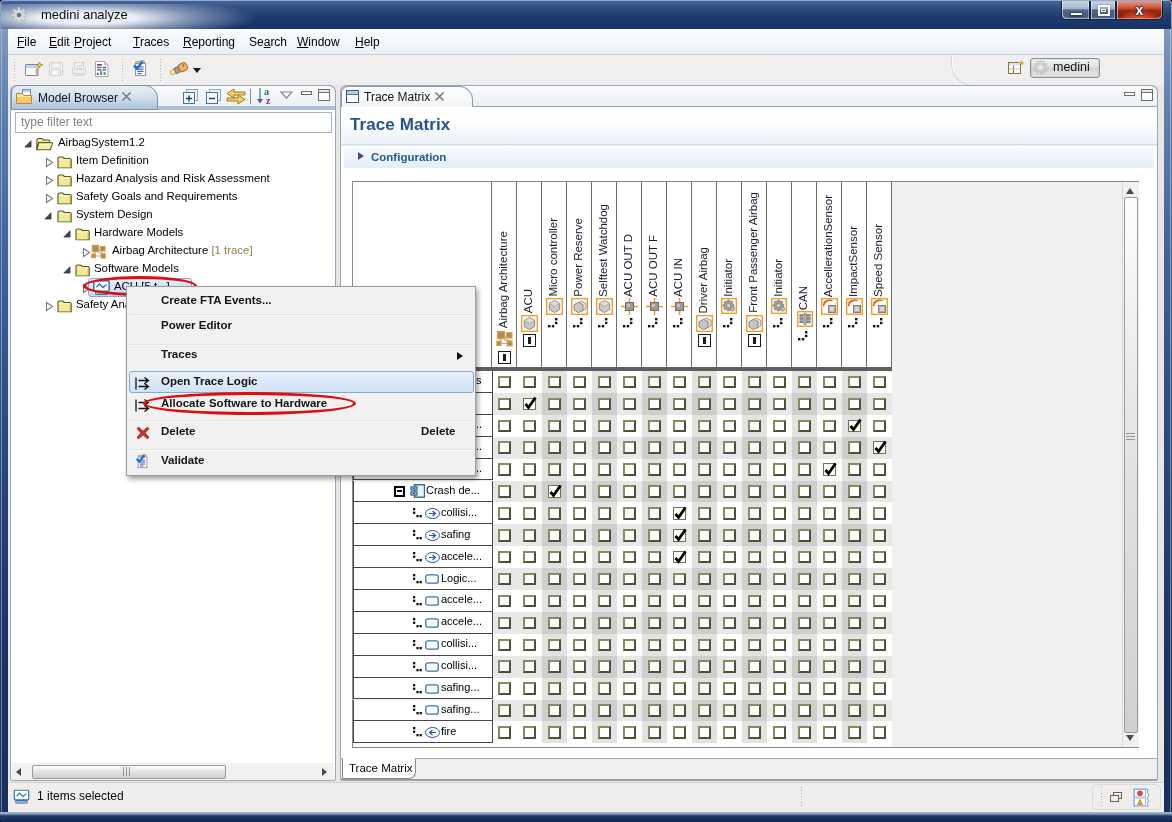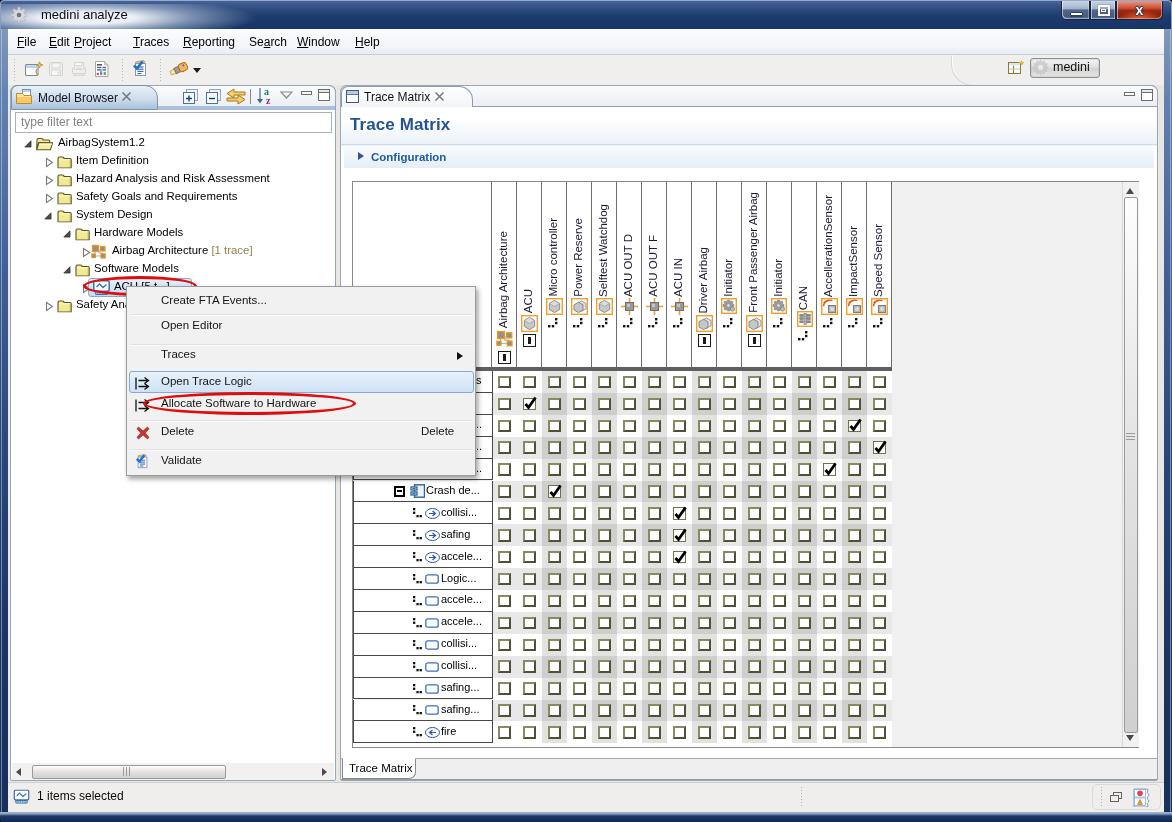--- a/index.html
+++ b/index.html
@@ -79,21 +79,21 @@
 #btabtxt{left:349px;top:762px;font-size:11.5px;color:#000;}
 
 #statusbar{left:8px;top:782px;width:1156px;height:30px;background:#f0eeec;border-top:1px solid #cfcfcd;}
 #statustxt{left:37px;top:789px;font-size:12px;color:#0a0a0a;}
 .ssep{position:absolute;top:787px;width:1px;height:20px;background-image:repeating-linear-gradient(180deg,#b4b4b4 0 1px,transparent 1px 3px);}
 #sright{left:1092px;top:784px;width:69px;height:26px;border:1px solid #dadad8;border-radius:5px;}
 #bottomborder{left:0;top:812px;width:1172px;height:10px;background:linear-gradient(180deg,#a9b9d0 0%,#8aa0bf 18%,#1d3a68 40%,#16305c 75%,#122850 100%);border-radius:0 0 3px 3px;}
 
 #cmenu{left:126px;top:286px;width:350px;height:190px;background:#f1f1f1;border:1px solid #9c9c9c;box-shadow:2px 3px 5px rgba(0,0,0,0.38);}
 .csep{position:absolute;left:3px;width:343px;height:1px;background:#e2e2e2;box-shadow:0 1px 0 #fafafa;}
-.ctext{position:absolute;font-size:11.5px;color:#141414;white-space:nowrap;}
+.ctext{position:absolute;font-size:11.5px;color:#141414;white-space:nowrap;font-weight:bold;}
 #chl{position:absolute;left:2px;top:84px;width:345px;height:22px;border:1px solid #84aad2;border-radius:3px;background:linear-gradient(180deg,#e8f1fa,#cfe2f5);}
 .cicon{position:absolute;left:7px;}
 
 .redel{position:absolute;border:3.5px solid #e00d0d;border-radius:50%;}
 
 </style></head><body>
 <div class="ab" id="frame"></div>
 <div class="ab" id="frame2"></div>
 <div class="ab" id="titlebar"></div>
 <div class="ab" id="titleglow"></div>
@@ -1372,21 +1372,21 @@
   </div>
 <div class="ab" id="bottomborder"></div>
 <div class="ab redel" style="left:83px;top:276px;width:114px;height:20px;"></div>
 <div class="ab" id="cmenu">
 <div class="csep" style="top:27.0px;"></div>
 <div class="csep" style="top:56.5px;"></div>
 <div class="csep" style="top:133.0px;"></div>
 <div class="csep" style="top:162.0px;"></div>
 <div id="chl"></div>
 <div class="ctext" style="left:34px;top:7px;">Create FTA Events...</div>
-<div class="ctext" style="left:34px;top:32px;">Open Editor</div>
+<div class="ctext" style="left:34px;top:32px;">Power Editor</div>
 <div class="ctext" style="left:34px;top:61px;">Traces</div>
 <div class="ctext" style="left:34px;top:88px;">Open Trace Logic</div>
 <div class="cicon" style="left:7px;top:88.5px;">
       <svg width="19" height="15" viewBox="0 0 19 15">
         <g stroke="#111" stroke-width="1.3" fill="none">
           <line x1="2" y1="1.5" x2="2" y2="13.5"></line>
           <path d="M4.5 4.5 h9 M10.5 1.5 L14.5 4.5 L10.5 7.5"></path>
           <path d="M4.5 10.5 h9 M10.5 7.5 L14.5 10.5 L10.5 13.5"></path>
         </g>
       </svg>

